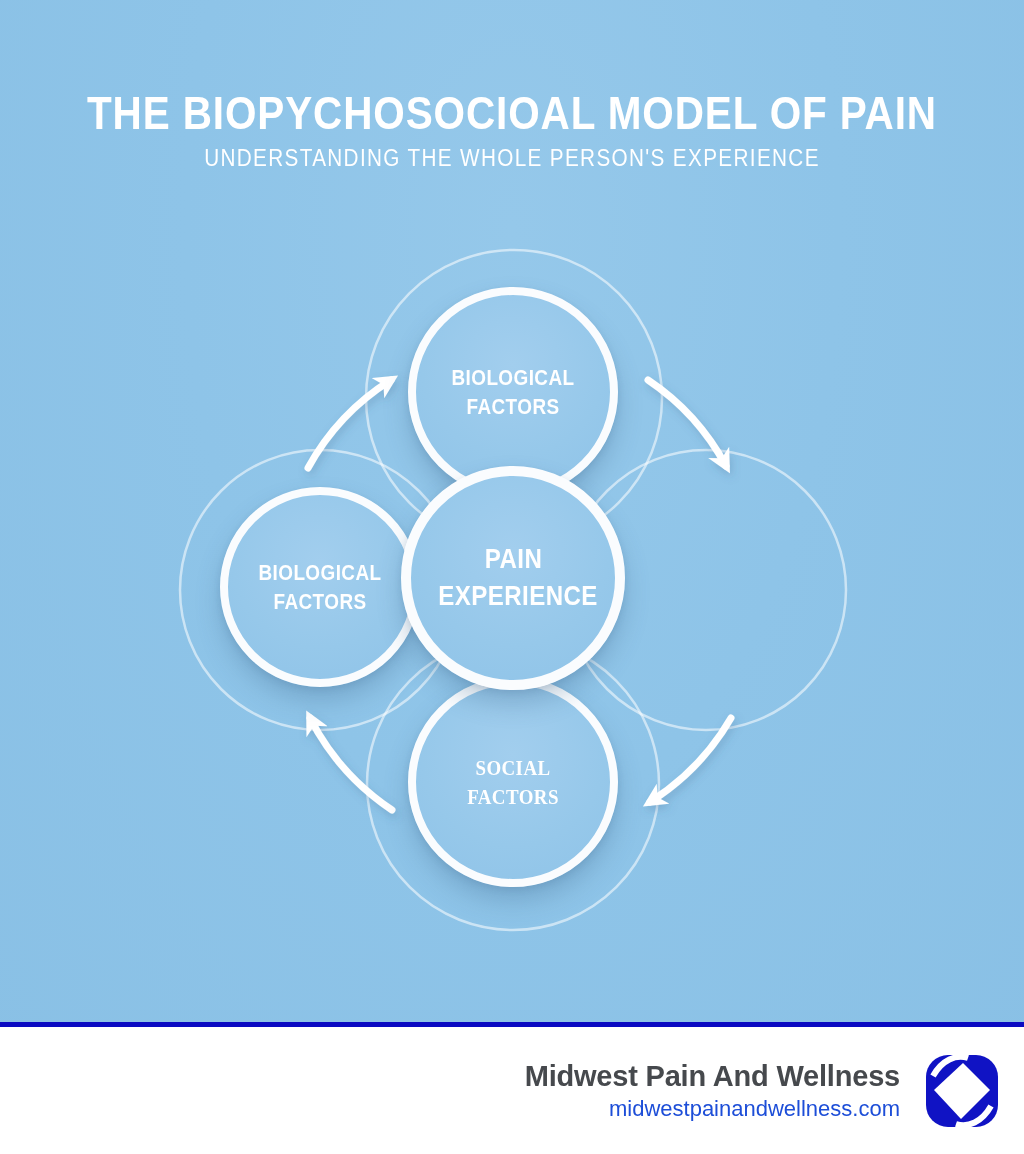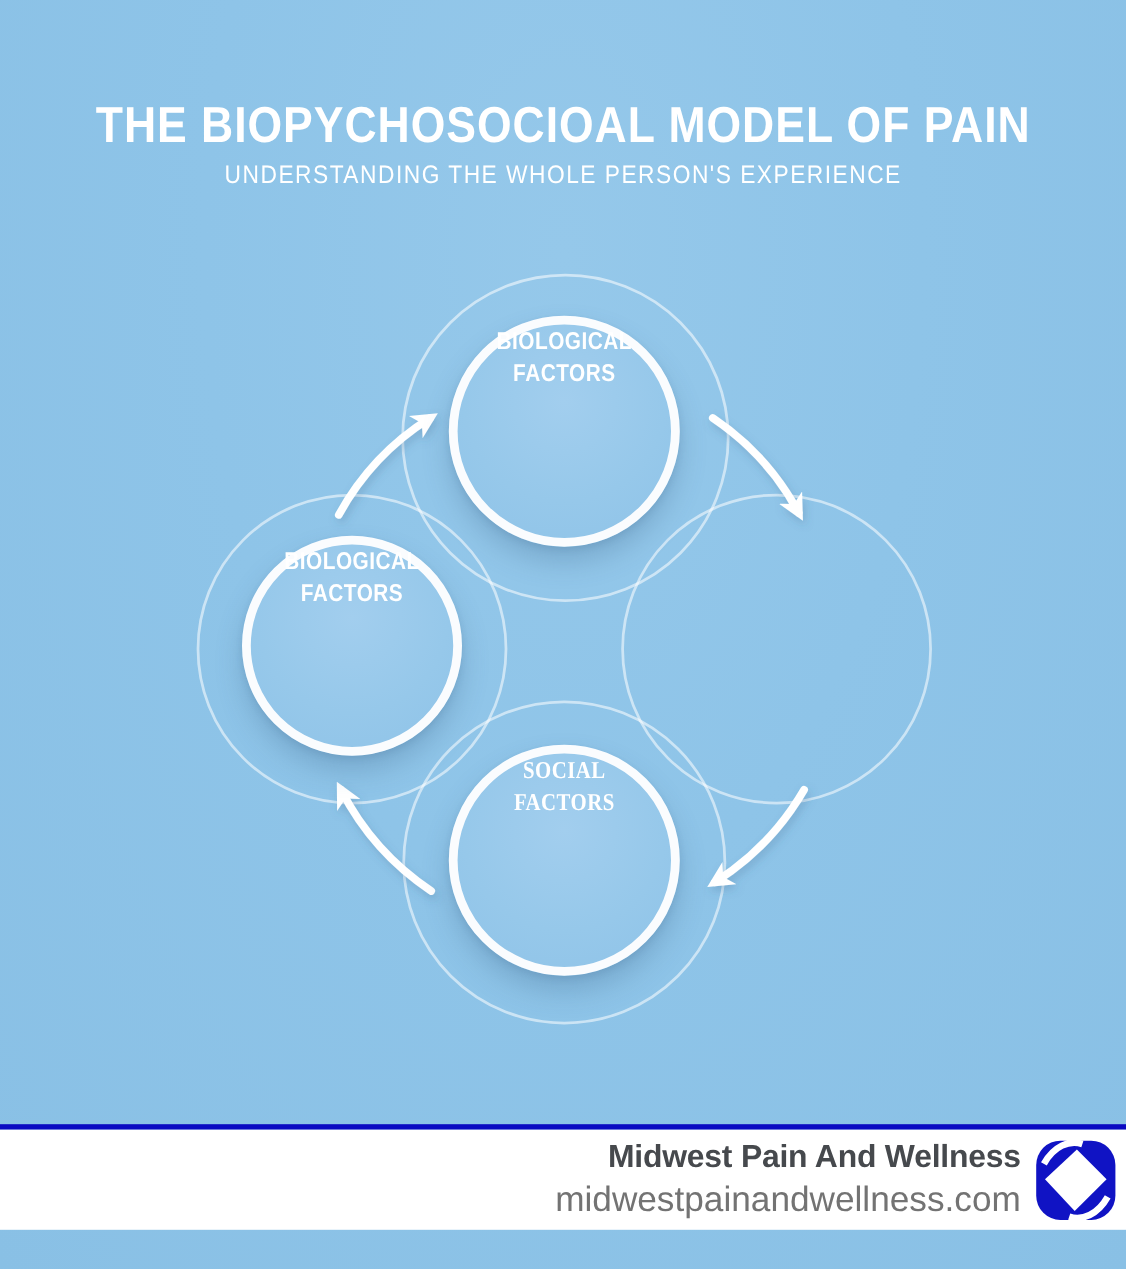--- a/index.html
+++ b/index.html
@@ -48,21 +48,21 @@
     z-index: 1;
   }
   .node {
     position: absolute;
     box-sizing: border-box;
     border-radius: 50%;
     border: 8px solid #fafcfe;
     background: radial-gradient(circle at 50% 36%, #a2ceee 0%, #96c8ea 58%, #8fc3e8 100%);
     box-shadow: 0 14px 24px rgba(62, 100, 138, 0.28), 0 3px 6px rgba(62, 100, 138, 0.15);
     display: flex;
-    align-items: flex-start;
+    align-items: center;
     justify-content: center;
     z-index: 2;
   }
   .node-top    { left: 408px; top: 287px; width: 210px; height: 210px; }
   .node-bottom { left: 408px; top: 677px; width: 210px; height: 210px; font-family: Liberation Serif, serif; }
   .node-left   { left: 220px; top: 487px; width: 200px; height: 200px; }
   .node-right  { left: 606px; top: 487px; width: 200px; height: 200px; }
   .node-center {
     left: 401px; top: 466px; width: 224px; height: 224px;
     border-width: 10px;
@@ -86,41 +86,41 @@
   .divider {
     position: absolute;
     left: 0; top: 1022px;
     width: 1024px; height: 5px;
     background: #0a0ac2;
     z-index: 4;
   }
   .footer {
     position: absolute;
     left: 0; top: 1027px;
-    width: 1024px; height: 91px;
+    width: 1024px; height: 127px;
     background: #ffffff;
     display: flex;
     align-items: center;
     justify-content: flex-end;
-    gap: 12px;
-    padding-right: 8px;
+    gap: 24px;
+    padding-right: 24px;
     box-sizing: border-box;
     z-index: 4;
   }
   .brand-block { text-align: right; }
   .brand-name {
     color: #46494d;
     font-size: 29px;
     font-weight: bold;
     line-height: 1.15;
     letter-spacing: -0.2px;
   }
   .brand-site {
-    color: #737373;
-    font-size: 32px;
+    color: #1d4ed8;
+    font-size: 22px;
     font-weight: 400;
     line-height: 1.15;
     margin-top: 2px;
   }
   .logo { width: 76px; height: 76px; flex: 0 0 auto; }
 </style>
 </head>
 <body>
 
 <div class="page">
@@ -156,20 +156,23 @@
   <div class="node node-top">
     <div class="node-label">BIOLOGICAL FACTORS</div>
   </div>
   <div class="node node-left">
     <div class="node-label">BIOLOGICAL FACTORS</div>
   </div>
   <div class="node node-bottom">
     <div class="node-label">SOCIAL FACTORS</div>
   </div>
 
+  <div class="node node-center">
+    <div class="node-label">PAIN EXPERIENCE</div>
+  </div>
 
   <div class="divider"></div>
   <div class="footer">
     <div class="brand-block">
       <div class="brand-name">Midwest Pain And Wellness</div>
       <div class="brand-site">midwestpainandwellness.com</div>
     </div>
     <svg class="logo" viewBox="0 0 76 76" xmlns="http://www.w3.org/2000/svg">
       <rect x="2" y="2" width="72" height="72" rx="22" fill="#1013c4"></rect>
       <polygon points="39,10 66,37 37,66 10,37" fill="#ffffff"></polygon>

